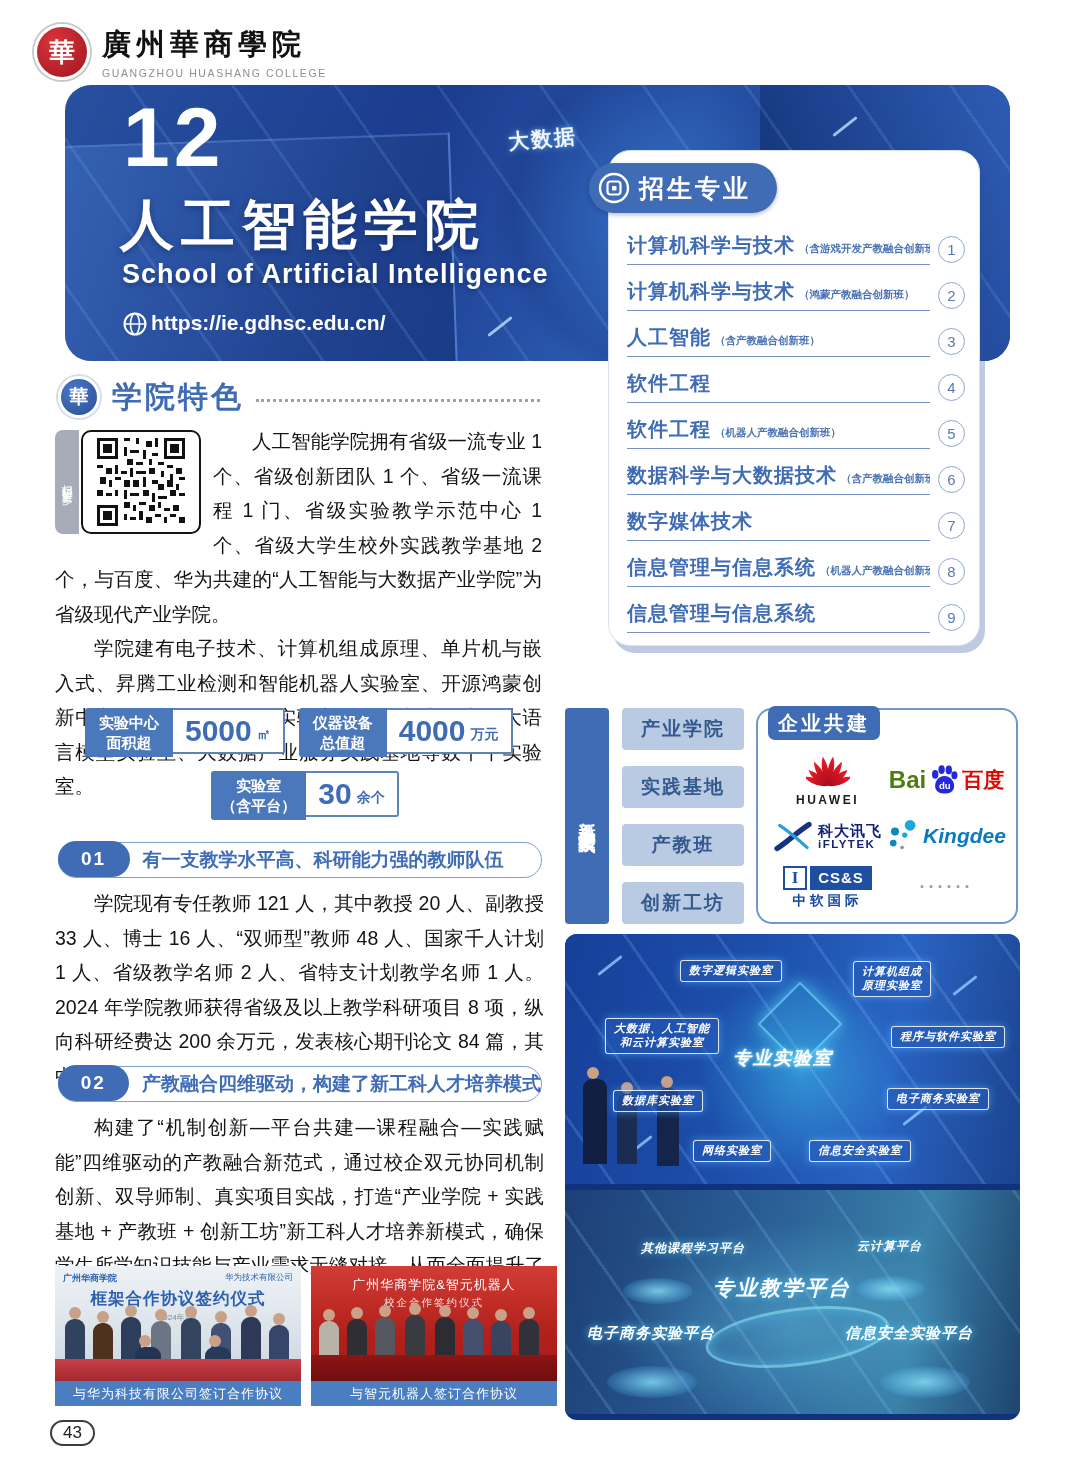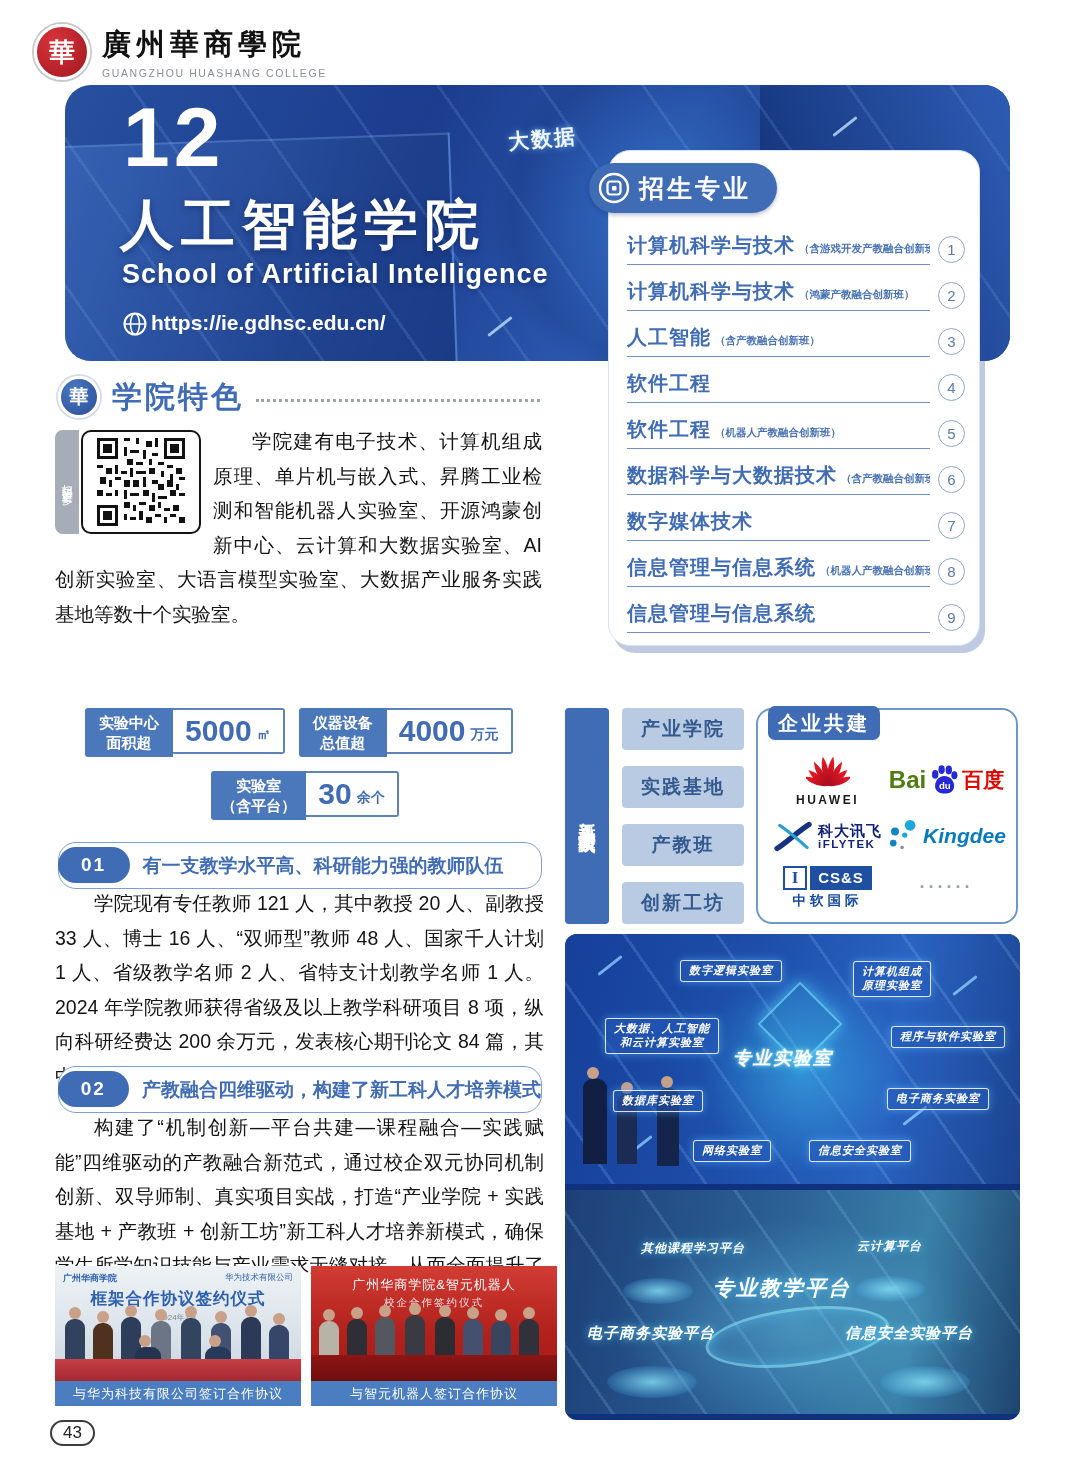--- a/index.html
+++ b/index.html
@@ -71,21 +71,21 @@
   .stat-row.center{justify-content:center;margin-top:14px;}
   .stat{display:flex;align-items:flex-start;}
   .stat .lbl{background:#4a78ba;color:#fff;font-weight:bold;font-size:15px;line-height:1.3;white-space:pre-line;
         display:flex;align-items:center;justify-content:center;text-align:center;padding:5px 10px;min-width:88px;border-radius:3px 0 0 3px;}
   .stat .val{background:#fff;border:2px solid #5d83b8;border-left:none;border-radius:0 3px 3px 0;
         display:flex;align-items:baseline;gap:5px;padding:4px 12px;}
   .stat .num{font-size:30px;font-weight:bold;color:#3f6cb5;align-self:center;}
   .stat .unit{font-size:14px;font-weight:bold;color:#3f6cb5;align-self:center;margin-top:8px;}
 
   
-  .sec-capsule{position:absolute;left:58px;width:484px;height:47px;border:1.5px solid #7e9fce;border-radius:18px;
+  .sec-capsule{position:absolute;left:58px;width:484px;height:36px;border:1.5px solid #7e9fce;border-radius:18px;
         display:flex;align-items:center;background:#fff;}
   .sec-pill{width:72px;height:36px;margin:-1.5px 0 0 -1.5px;border-radius:18px;background:#3f6cb5;color:#fff;
         font-size:19px;font-weight:bold;display:flex;align-items:center;justify-content:center;letter-spacing:2px;}
   .sec-title{color:#3f6cb5;font-size:19px;font-weight:bold;margin-left:13px;white-space:nowrap;}
   .sec-body{position:absolute;left:55px;width:489px;font-size:19.5px;line-height:34.5px;text-align:justify;color:#141414;}
   .sec-body p{margin:0;text-indent:2em;}
 
   
   .photos{position:absolute;left:55px;top:1266px;display:flex;gap:10px;}
   .photo{position:relative;width:246px;height:140px;overflow:hidden;}
@@ -367,20 +367,21 @@
               <rect x="14" y="24" width="1" height="3"></rect>
               <rect x="16" y="26" width="2" height="2"></rect>
             <rect x="19" y="25" width="2" height="1"></rect>
               <rect x="22" y="26" width="1" height="2"></rect>
               <rect x="24" y="25" width="2" height="1"></rect>
               <rect x="27" y="26" width="2" height="2"></rect>
           </g>
         </svg>
       </div>
     </div>
+    <p data-name="features-paragraph-1">人工智能学院拥有省级一流专业 1 个、省级创新团队 1 个、省级一流课程 1 门、省级实验教学示范中心 1 个、省级大学生校外实践教学基地 2 个，与百度、华为共建的“人工智能与大数据产业学院”为省级现代产业学院。</p>
     <p data-name="features-paragraph-2">学院建有电子技术、计算机组成原理、单片机与嵌入式、昇腾工业检测和智能机器人实验室、开源鸿蒙创新中心、云计算和大数据实验室、AI 创新实验室、大语言模型实验室、大数据产业服务实践基地等数十个实验室。</p>
   </div>
 
   <div class="stats" data-name="stats-block">
     <div class="stat-row" data-name="stats-row-1">
       <div class="stat" data-name="stat-lab-center-area">
         <div class="lbl" data-name="stat-label">实验中心
 面积超</div>
         <div class="val">
             <span class="num" data-name="stat-value">5000</span>

